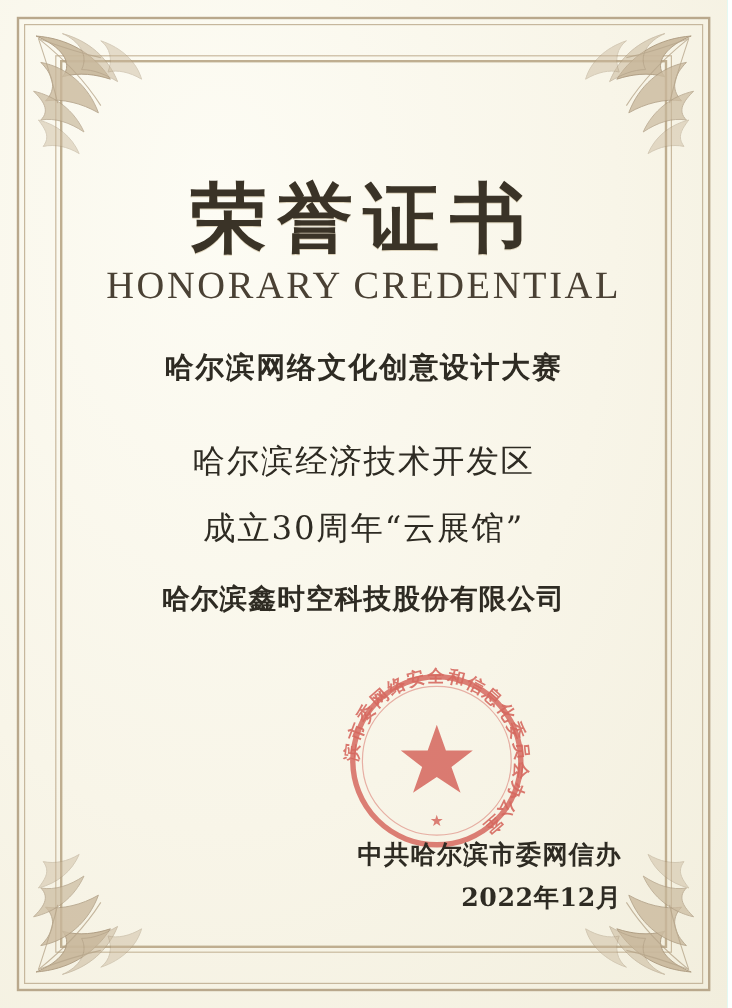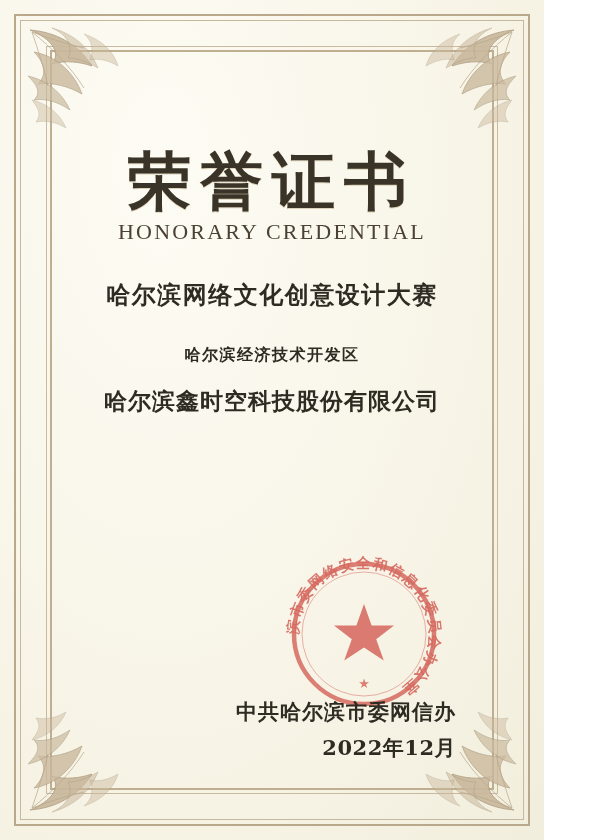--- a/index.html
+++ b/index.html
@@ -9,21 +9,21 @@
   }
   body {
     width: 610px;
     height: 840px;
     font-family: "Liberation Serif", serif;
     overflow: hidden;
   }
 
   #certificate {
     position: relative;
-    width: 544px;
+    width: 606px;
     height: 840px;
     background: #5eead4;
     box-sizing: border-box;
   }
 
   
   .paper-wash {
     position: absolute;
     inset: 0;
     background:
@@ -93,33 +93,33 @@
     font-size: 63px;
     letter-spacing: 9px;
     font-weight: 700;
     color: #3a3327;
     line-height: 1.12;
     margin: 26px 0 2px 0;
     text-shadow: 0 1px 0 #ddd3bb;
   }
   .title-en {
     font-family: "Liberation Serif", serif;
-    font-size: 22px;
+    font-size: 32px;
     letter-spacing: 2.2px;
     color: #4a4134;
     margin-bottom: 34px;
   }
 
   .line-contest {
     font-family: "DejaVu Serif", "Liberation Serif", serif;
     font-size: 24px;
     font-weight: 700;
     letter-spacing: 1.5px;
     color: #2e2b23;
-    margin-bottom: 34px;
+    margin-bottom: 44px;
   }
   .line-category {
     font-family: "DejaVu Serif", "Liberation Serif", serif;
     font-size: 24px;
     font-weight: 700;
     letter-spacing: 10px;
     color: #2e2b23;
     margin-bottom: 24px;
   }
 
@@ -128,22 +128,22 @@
     font-size: 52px;
     font-weight: 700;
     letter-spacing: 12px;
     color: #d2372a;
     margin: 10px 0 24px 0;
     text-shadow: 0 1px 1px rgba(120,20,10,0.25);
   }
 
   .work-line {
     font-family: "DejaVu Serif", "Liberation Serif", serif;
-    font-size: 16px;
-    font-weight: 700;
+    font-size: 27px;
+    font-weight: 400;
     letter-spacing: 1.5px;
     color: #2e2b23;
     margin-bottom: 20px;
   }
   .work-line2 {
     margin-bottom: 26px;
   }
   .company {
     font-family: Liberation Sans, sans-serif;
     font-size: 23px;
@@ -272,20 +272,21 @@
   </div>
 
   <div class="content">
     <div class="title-cn">荣誉证书</div>
     <div class="title-en">HONORARY CREDENTIAL</div>
 
     <div class="line-contest">哈尔滨网络文化创意设计大赛</div>
 
 
     <div class="work-line">哈尔滨经济技术开发区</div>
+    <div class="work-line work-line2">成立30周年“云展馆”</div>
     <div class="company">哈尔滨鑫时空科技股份有限公司</div>
   </div>
 
   <div class="seal">
     <svg width="172" height="172" viewBox="0 0 172 172">
       <defs>
         <path id="sealArc" d="M 86,86 m -66,0 a 66,66 0 1,1 132,0 a 66,66 0 1,1 -132,0"></path>
       </defs>
       <circle cx="86" cy="86" r="70" fill="none" stroke="#c9342c" stroke-width="4.5" opacity="0.85"></circle>
       <circle cx="86" cy="86" r="62" fill="none" stroke="#c9342c" stroke-width="1" opacity="0.5"></circle>

